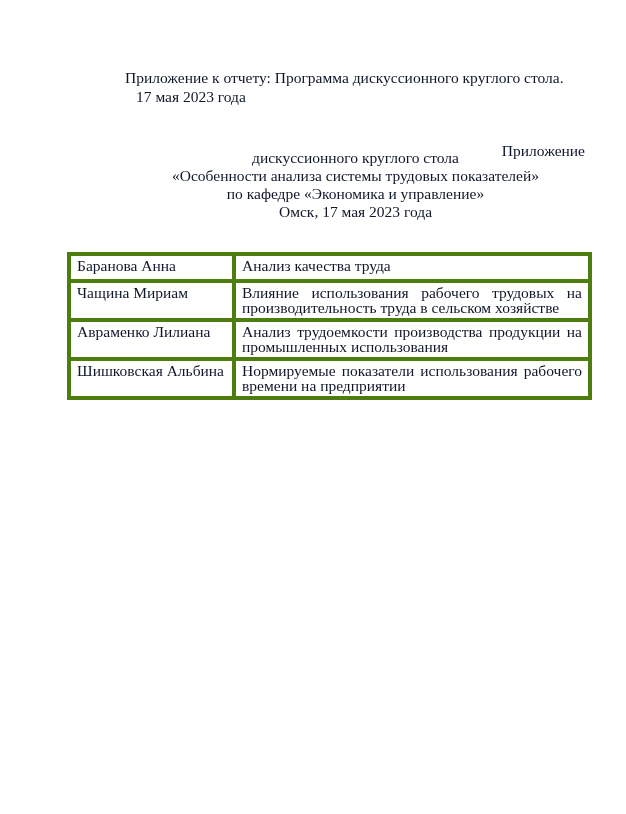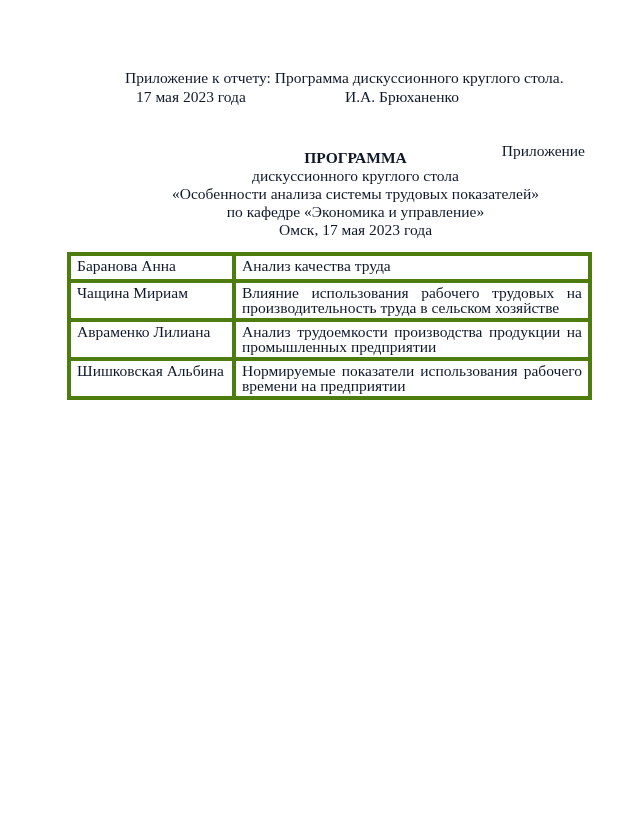--- a/index.html
+++ b/index.html
@@ -78,27 +78,25 @@
 </style>
 </head>
 <body>
 
 <div class="page">
 
   <p class="header-line">Приложение к отчету: Программа дискуссионного круглого стола.</p>
 
   <div class="date-row">
     <span class="date">17 мая 2023 года</span>
-    <span class="author">И.А. Брюханенко</span>
   </div>
 
   <p class="annex-line">Приложение</p>
 
   <div class="title-block">
-    <div class="doc-title">ПРОГРАММА</div>
     <div>дискуссионного круглого стола</div>
     <div>«Особенности анализа системы трудовых показателей»</div>
     <div>по кафедре «Экономика и управление»</div>
     <div>Омск, 17 мая 2023 года</div>
   </div>
 
   <table class="program-table">
     <colgroup>
       <col class="c-speaker">
       <col class="c-topic">
@@ -107,21 +105,21 @@
       <tr class="r1">
         <td class="speaker-cell">Баранова Анна</td>
         <td class="topic-cell">Анализ качества труда</td>
       </tr>
       <tr>
         <td class="speaker-cell">Чащина Мириам</td>
         <td class="topic-cell">Влияние использования рабочего трудовых на производительность труда в сельском хозяйстве</td>
       </tr>
       <tr>
         <td class="speaker-cell">Авраменко Лилиана</td>
-        <td class="topic-cell">Анализ трудоемкости производства продукции на промышленных предприятии</td>
+        <td class="topic-cell">Анализ трудоемкости производства продукции на промышленных использования</td>
       </tr>
       <tr>
         <td class="speaker-cell">Шишковская Альбина</td>
         <td class="topic-cell">Нормируемые показатели использования рабочего времени на предприятии</td>
       </tr>
     </tbody>
   </table>
 
 </div>
 

